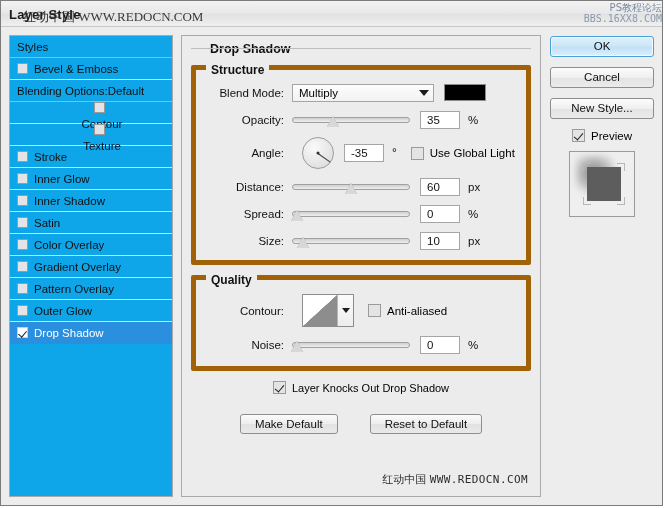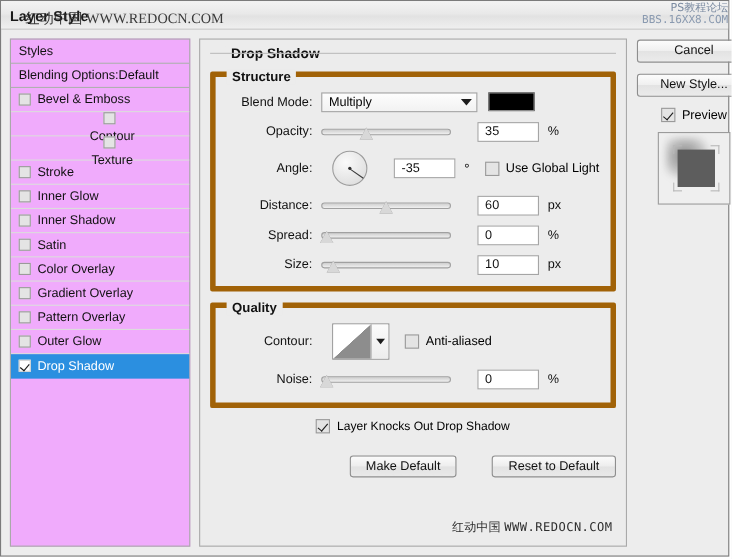--- a/index.html
+++ b/index.html
@@ -90,21 +90,21 @@
     box-sizing: border-box;
     gap: 0;
     position: relative;
   }
 
   
   .styles-panel {
     width: 164px;
     min-width: 164px;
     border: 1px solid #a9a9a9;
-    background: #f0abfc;
+    background: #0ea5e9;
     box-sizing: border-box;
     display: flex;
     flex-direction: column;
   }
   .style-row {
     height: 22px;
     min-height: 22px;
     line-height: 22px;
     padding-left: 7px;
     border-bottom: 1px solid #dcdcdc;
@@ -230,29 +230,29 @@
     width: 42px;
     height: 17px;
     background: #000;
     border: 1px solid #8c8c8c;
     margin-left: 10px;
     box-sizing: border-box;
   }
 
   
   .numbox {
-    width: 56px;
+    width: 40px;
     height: 18px;
     border: 1px solid #a5a5a5;
     background: #fff;
     font-size: 11.5px;
     line-height: 16px;
     padding-left: 6px;
     box-sizing: border-box;
-    margin-left: 24px;
+    margin-left: 10px;
     color: #111;
   }
   .unit {
     margin-left: 8px;
     font-size: 11.5px;
     color: #111;
     width: 18px;
   }
 
   
@@ -379,21 +379,21 @@
 
   .knocks-row {
     display: flex;
     align-items: center;
     justify-content: center;
     margin-top: 2px;
     margin-bottom: 7px;
   }
   .btn-row {
     display: flex;
-    justify-content: flex-end;
+    justify-content: center;
     gap: 32px;
     margin-top: 20px;
   }
   .btn {
     border: 1px solid #8e8e8e;
     border-radius: 3px;
     background: linear-gradient(to bottom,#fbfbfb 0%,#ededed 50%,#e2e2e2 51%,#e9e9e9 100%);
     font-size: 11.5px;
     color: #111;
     padding: 0 14px;
@@ -504,27 +504,27 @@
       <span class="l2">BBS.16XX8.COM</span>
     </div>
   </div>
 
   <div class="dlg-body">
 
     <div class="styles-panel">
       <div class="style-row header">
         <span>Styles</span>
       </div>
+      <div class="style-row">
+        <span class="cbx"></span>
+        <span>Bevel &amp; Emboss</span>
+      </div>
+
       <div class="style-row header2">
         <span>Blending Options:Default</span>
-      </div>
-
-      <div class="style-row">
-        <span class="cbx"></span>
-        <span>Bevel &amp; Emboss</span>
       </div>
       <div class="style-row indent">
         <span class="cbx"></span>
         <span>Contour</span>
       </div>
       <div class="style-row indent">
         <span class="cbx"></span>
         <span>Texture</span>
       </div>
       <div class="style-row">
@@ -679,20 +679,21 @@
         <div class="btn">Reset to Default</div>
       </div>
 
       <div class="wm-bottom">
         <span>红动中国</span>
         <span class="en">WWW.REDOCN.COM</span>
       </div>
     </div>
 
     <div class="right-col">
+      <div class="btn-wide primary">OK</div>
       <div class="btn-wide">Cancel</div>
       <div class="btn-wide">New Style...</div>
 
       <div class="preview-row">
         <span class="cbx-big checked"></span>
         <span>Preview</span>
       </div>
 
       <div class="preview-box">
         <div class="preview-shadow"></div>

